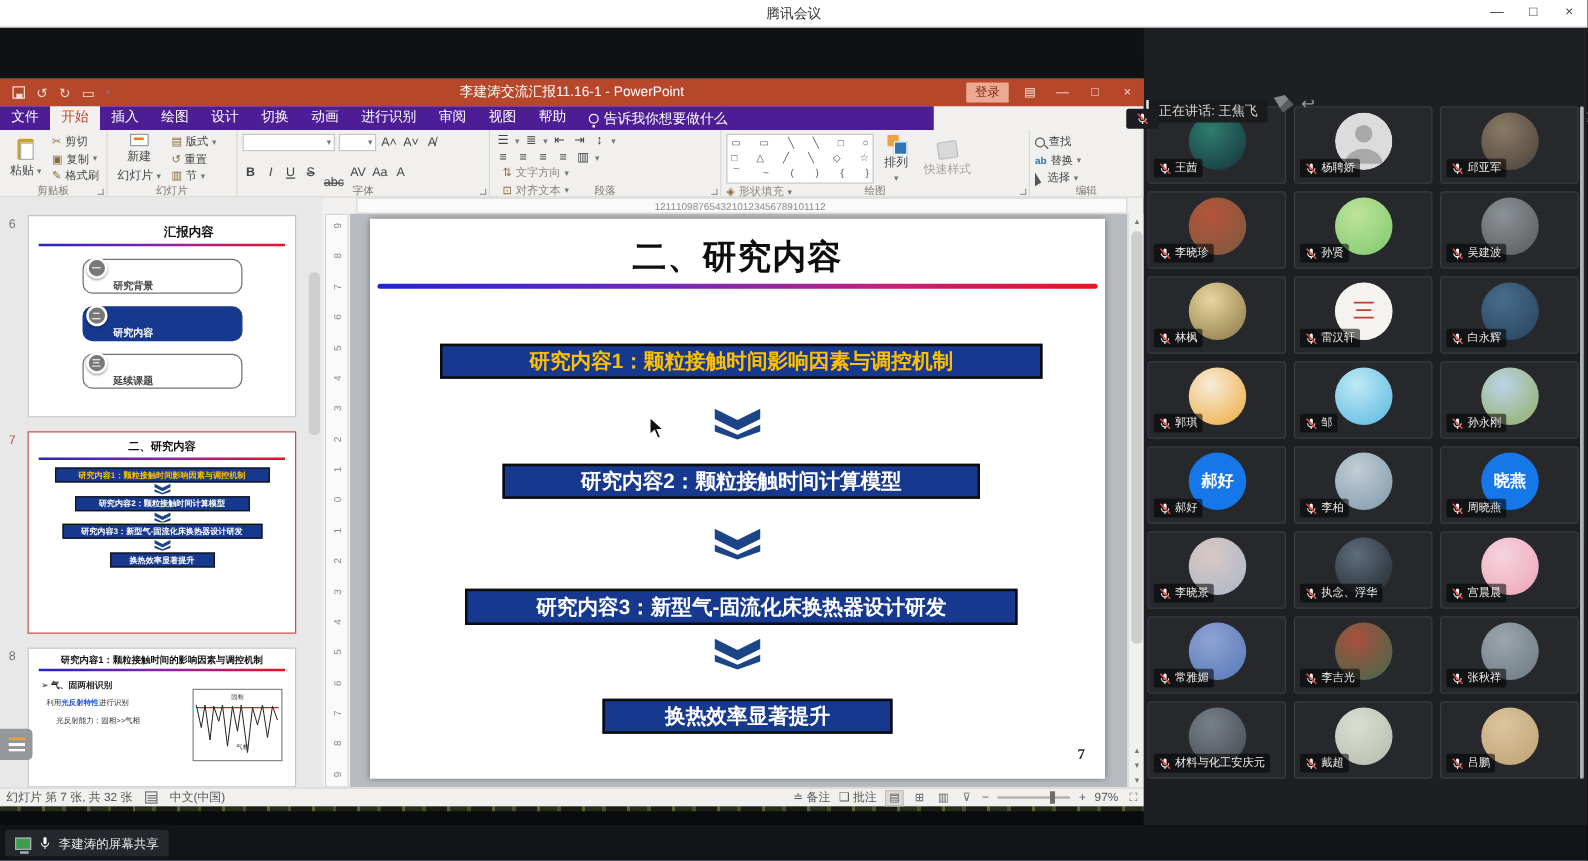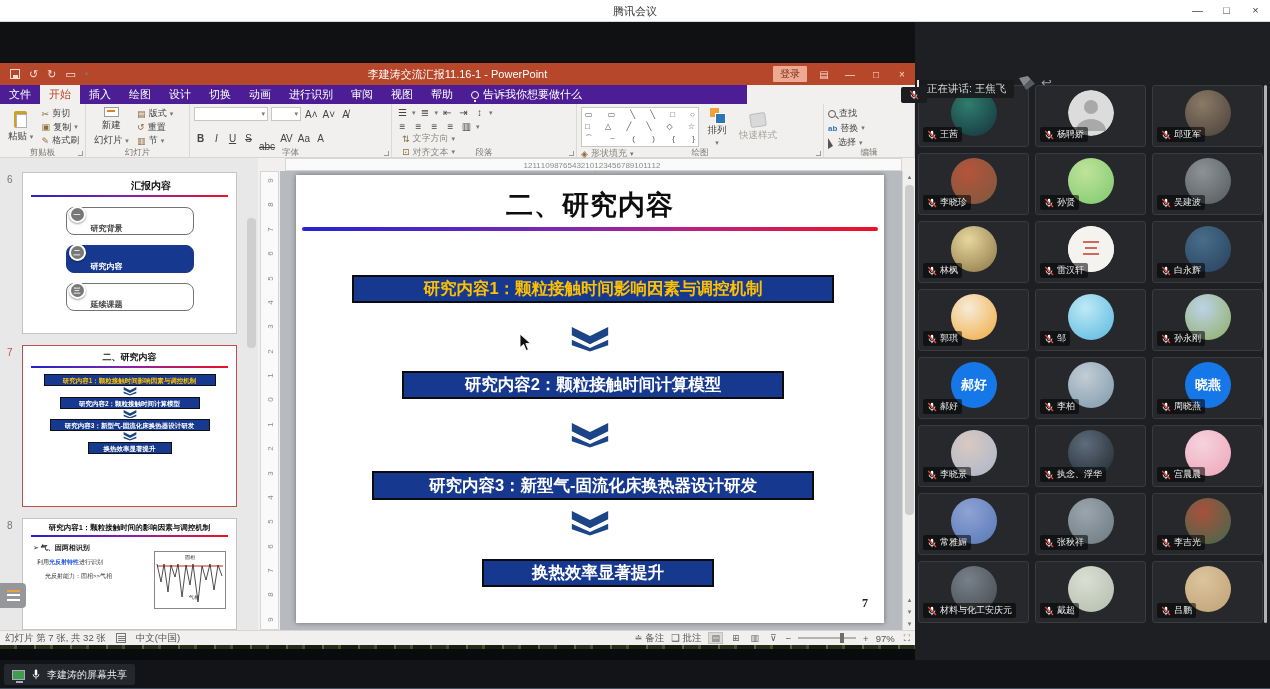--- a/index.html
+++ b/index.html
@@ -864,45 +864,45 @@
                 <rect x="4.5" y="1" width="3" height="6" rx="1.5" fill="#fff"></rect>
                 <path d="M2.5 5.5a3.5 3.5 0 0 0 7 0" fill="none" stroke="#fff" stroke-width="1"></path>
                 <line x1="6" y1="8.8" x2="6" y2="11" stroke="#fff" stroke-width="1"></line>
                 <line x1="1.5" y1="1.2" x2="10.8" y2="10.8" stroke="#e5483f" stroke-width="1.6"></line>
               </svg>
             </span>
             <span class="pname">常雅媚</span>
           </div>
         </div>
         <div class="tile">
+          <div class="avatar" style="background: radial-gradient(circle at 38% 30%, rgb(168, 80, 60), rgb(63, 107, 77));"></div>
+          <div class="badge">
+            <span class="mic">
+              <svg width="10" height="10" viewBox="0 0 12 12">
+                <rect x="4.5" y="1" width="3" height="6" rx="1.5" fill="#fff"></rect>
+                <path d="M2.5 5.5a3.5 3.5 0 0 0 7 0" fill="none" stroke="#fff" stroke-width="1"></path>
+                <line x1="6" y1="8.8" x2="6" y2="11" stroke="#fff" stroke-width="1"></line>
+                <line x1="1.5" y1="1.2" x2="10.8" y2="10.8" stroke="#e5483f" stroke-width="1.6"></line>
+              </svg>
+            </span>
+            <span class="pname">李吉光</span>
+          </div>
+        </div>
+        <div class="tile">
           <div class="avatar" style="background: radial-gradient(circle at 38% 30%, rgb(155, 165, 173), rgb(107, 121, 128));"></div>
           <div class="badge">
             <span class="mic">
               <svg width="10" height="10" viewBox="0 0 12 12">
                 <rect x="4.5" y="1" width="3" height="6" rx="1.5" fill="#fff"></rect>
                 <path d="M2.5 5.5a3.5 3.5 0 0 0 7 0" fill="none" stroke="#fff" stroke-width="1"></path>
                 <line x1="6" y1="8.8" x2="6" y2="11" stroke="#fff" stroke-width="1"></line>
                 <line x1="1.5" y1="1.2" x2="10.8" y2="10.8" stroke="#e5483f" stroke-width="1.6"></line>
               </svg>
             </span>
             <span class="pname">张秋祥</span>
-          </div>
-        </div>
-        <div class="tile">
-          <div class="avatar" style="background: radial-gradient(circle at 38% 30%, rgb(168, 80, 60), rgb(63, 107, 77));"></div>
-          <div class="badge">
-            <span class="mic">
-              <svg width="10" height="10" viewBox="0 0 12 12">
-                <rect x="4.5" y="1" width="3" height="6" rx="1.5" fill="#fff"></rect>
-                <path d="M2.5 5.5a3.5 3.5 0 0 0 7 0" fill="none" stroke="#fff" stroke-width="1"></path>
-                <line x1="6" y1="8.8" x2="6" y2="11" stroke="#fff" stroke-width="1"></line>
-                <line x1="1.5" y1="1.2" x2="10.8" y2="10.8" stroke="#e5483f" stroke-width="1.6"></line>
-              </svg>
-            </span>
-            <span class="pname">李吉光</span>
           </div>
         </div>
         <div class="tile">
           <div class="avatar" style="background: radial-gradient(circle at 38% 30%, rgb(119, 128, 138), rgb(69, 73, 78));"></div>
           <div class="badge">
             <span class="mic">
               <svg width="10" height="10" viewBox="0 0 12 12">
                 <rect x="4.5" y="1" width="3" height="6" rx="1.5" fill="#fff"></rect>
                 <path d="M2.5 5.5a3.5 3.5 0 0 0 7 0" fill="none" stroke="#fff" stroke-width="1"></path>
                 <line x1="6" y1="8.8" x2="6" y2="11" stroke="#fff" stroke-width="1"></line>

